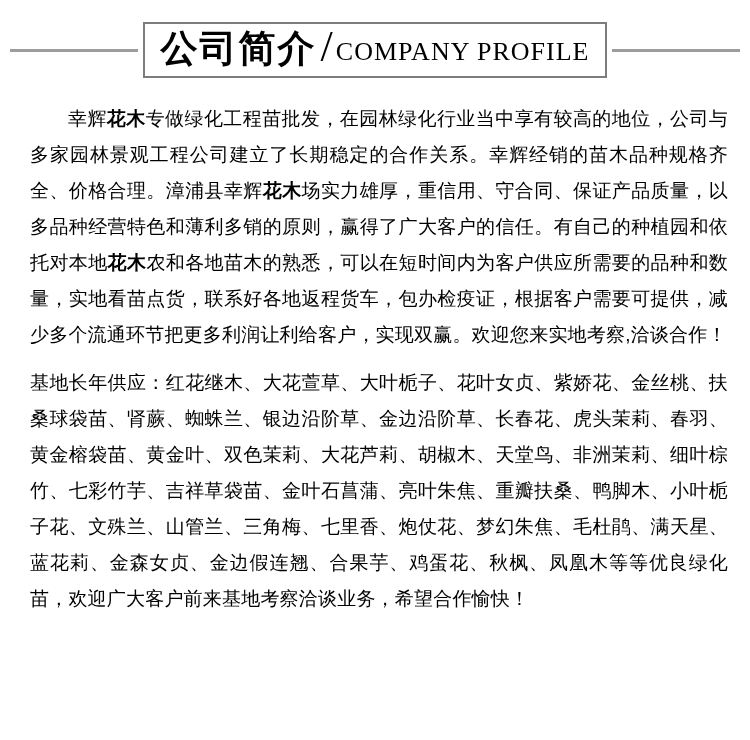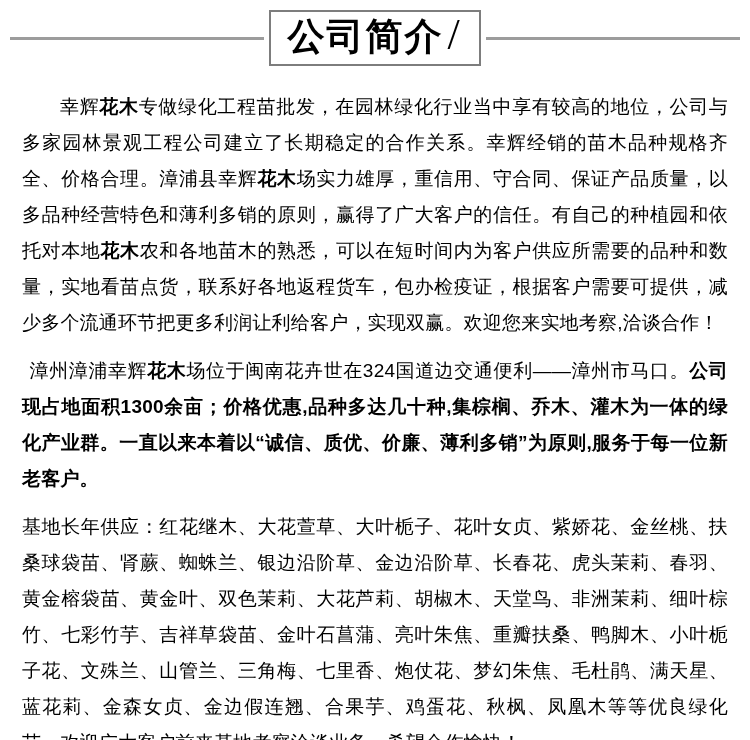--- a/index.html
+++ b/index.html
@@ -11,21 +11,21 @@
     width: 750px;
     height: 740px;
     overflow: hidden;
     font-family: "Liberation Sans", sans-serif;
     color: #000000;
   }
   
   .header {
     display: flex;
     align-items: center;
-    padding-top: 10px;
+    padding-top: 22px;
   }
   .rule {
     flex: 1;
     height: 3px;
     background: #9c9c9c;
   }
   .rule-left  { margin-left: 10px;  margin-right: 5px; }
   .rule-right { margin-right: 10px; margin-left: 5px; }
   .title-box {
     border: 2px solid #7d7d7d;
@@ -59,39 +59,39 @@
   }
   
   .content {
     padding: 23px 22px 0 22px;
     font-size: 19px;
     line-height: 36px;
     text-align: justify;
     letter-spacing: 0.2px;
   }
   .content p {
-    margin: 0 0 12px 0;
+    margin: 0 0 12px 8px;
   }
   .content b { font-weight: bold; }
   p.p-intro    { text-indent: 2em; }
   p.p-location { text-indent: 0.4em; }
 </style>
 </head>
 <body>
 
 <div>
 
   <div class="header">
     <div class="rule rule-left"></div>
     <div class="title-box">
       <span class="title-zh">公司简介</span>
       <span class="title-slash">/</span>
+      <span class="title-en">COMPANY PROFILE</span>
     </div>
     <div class="rule rule-right"></div>
   </div>
 
   <div class="content">
     <p class="p-intro"><span>幸辉</span><b>花木</b><span>专做绿化工程苗批发，在园林绿化行业当中享有较高的地位，公司与多家园林景观工程公司建立了长期稳定的合作关系。幸辉经销的苗木品种规格齐全、价格合理。漳浦县幸辉</span><b>花木</b><span>场实力雄厚，重信用、守合同、保证产品质量，以多品种经营特色和薄利多销的原则，赢得了广大客户的信任。有自己的种植园和依托对本地</span><b>花木</b><span>农和各地苗木的熟悉，可以在短时间内为客户供应所需要的品种和数量，实地看苗点货，联系好各地返程货车，包办检疫证，根据客户需要可提供，减少多个流通环节把更多利润让利给客户，实现双赢。欢迎您来实地考察,洽谈合作！</span></p>
-    <p class="p-location"><span>漳州漳浦幸辉</span><b>花木</b><span>场位于闽南花卉世在324国道边交通便利——漳州市马口。</span><b>公司现占地面积1300余亩；价格优惠,品种多达几十种,集棕榈、乔木、灌木为一体的绿化产业群。一直以来本着以“诚信、质优、价廉、薄利多销”为原则,服务于每一位新老客户。</b></p>
     <p class="p-supply"><span>基地长年供应：红花继木、大花萱草、大叶栀子、花叶女贞、紫娇花、金丝桃、扶桑球袋苗、肾蕨、蜘蛛兰、银边沿阶草、金边沿阶草、长春花、虎头茉莉、春羽、黄金榕袋苗、黄金叶、双色茉莉、大花芦莉、胡椒木、天堂鸟、非洲茉莉、细叶棕竹、七彩竹芋、吉祥草袋苗、金叶石菖蒲、亮叶朱焦、重瓣扶桑、鸭脚木、小叶栀子花、文殊兰、山管兰、三角梅、七里香、炮仗花、梦幻朱焦、毛杜鹃、满天星、蓝花莉、金森女贞、金边假连翘、合果芋、鸡蛋花、秋枫、凤凰木等等优良绿化苗，欢迎广大客户前来基地考察洽谈业务，希望合作愉快！</span></p>
   </div>
 
 </div>
 
 </body></html>

